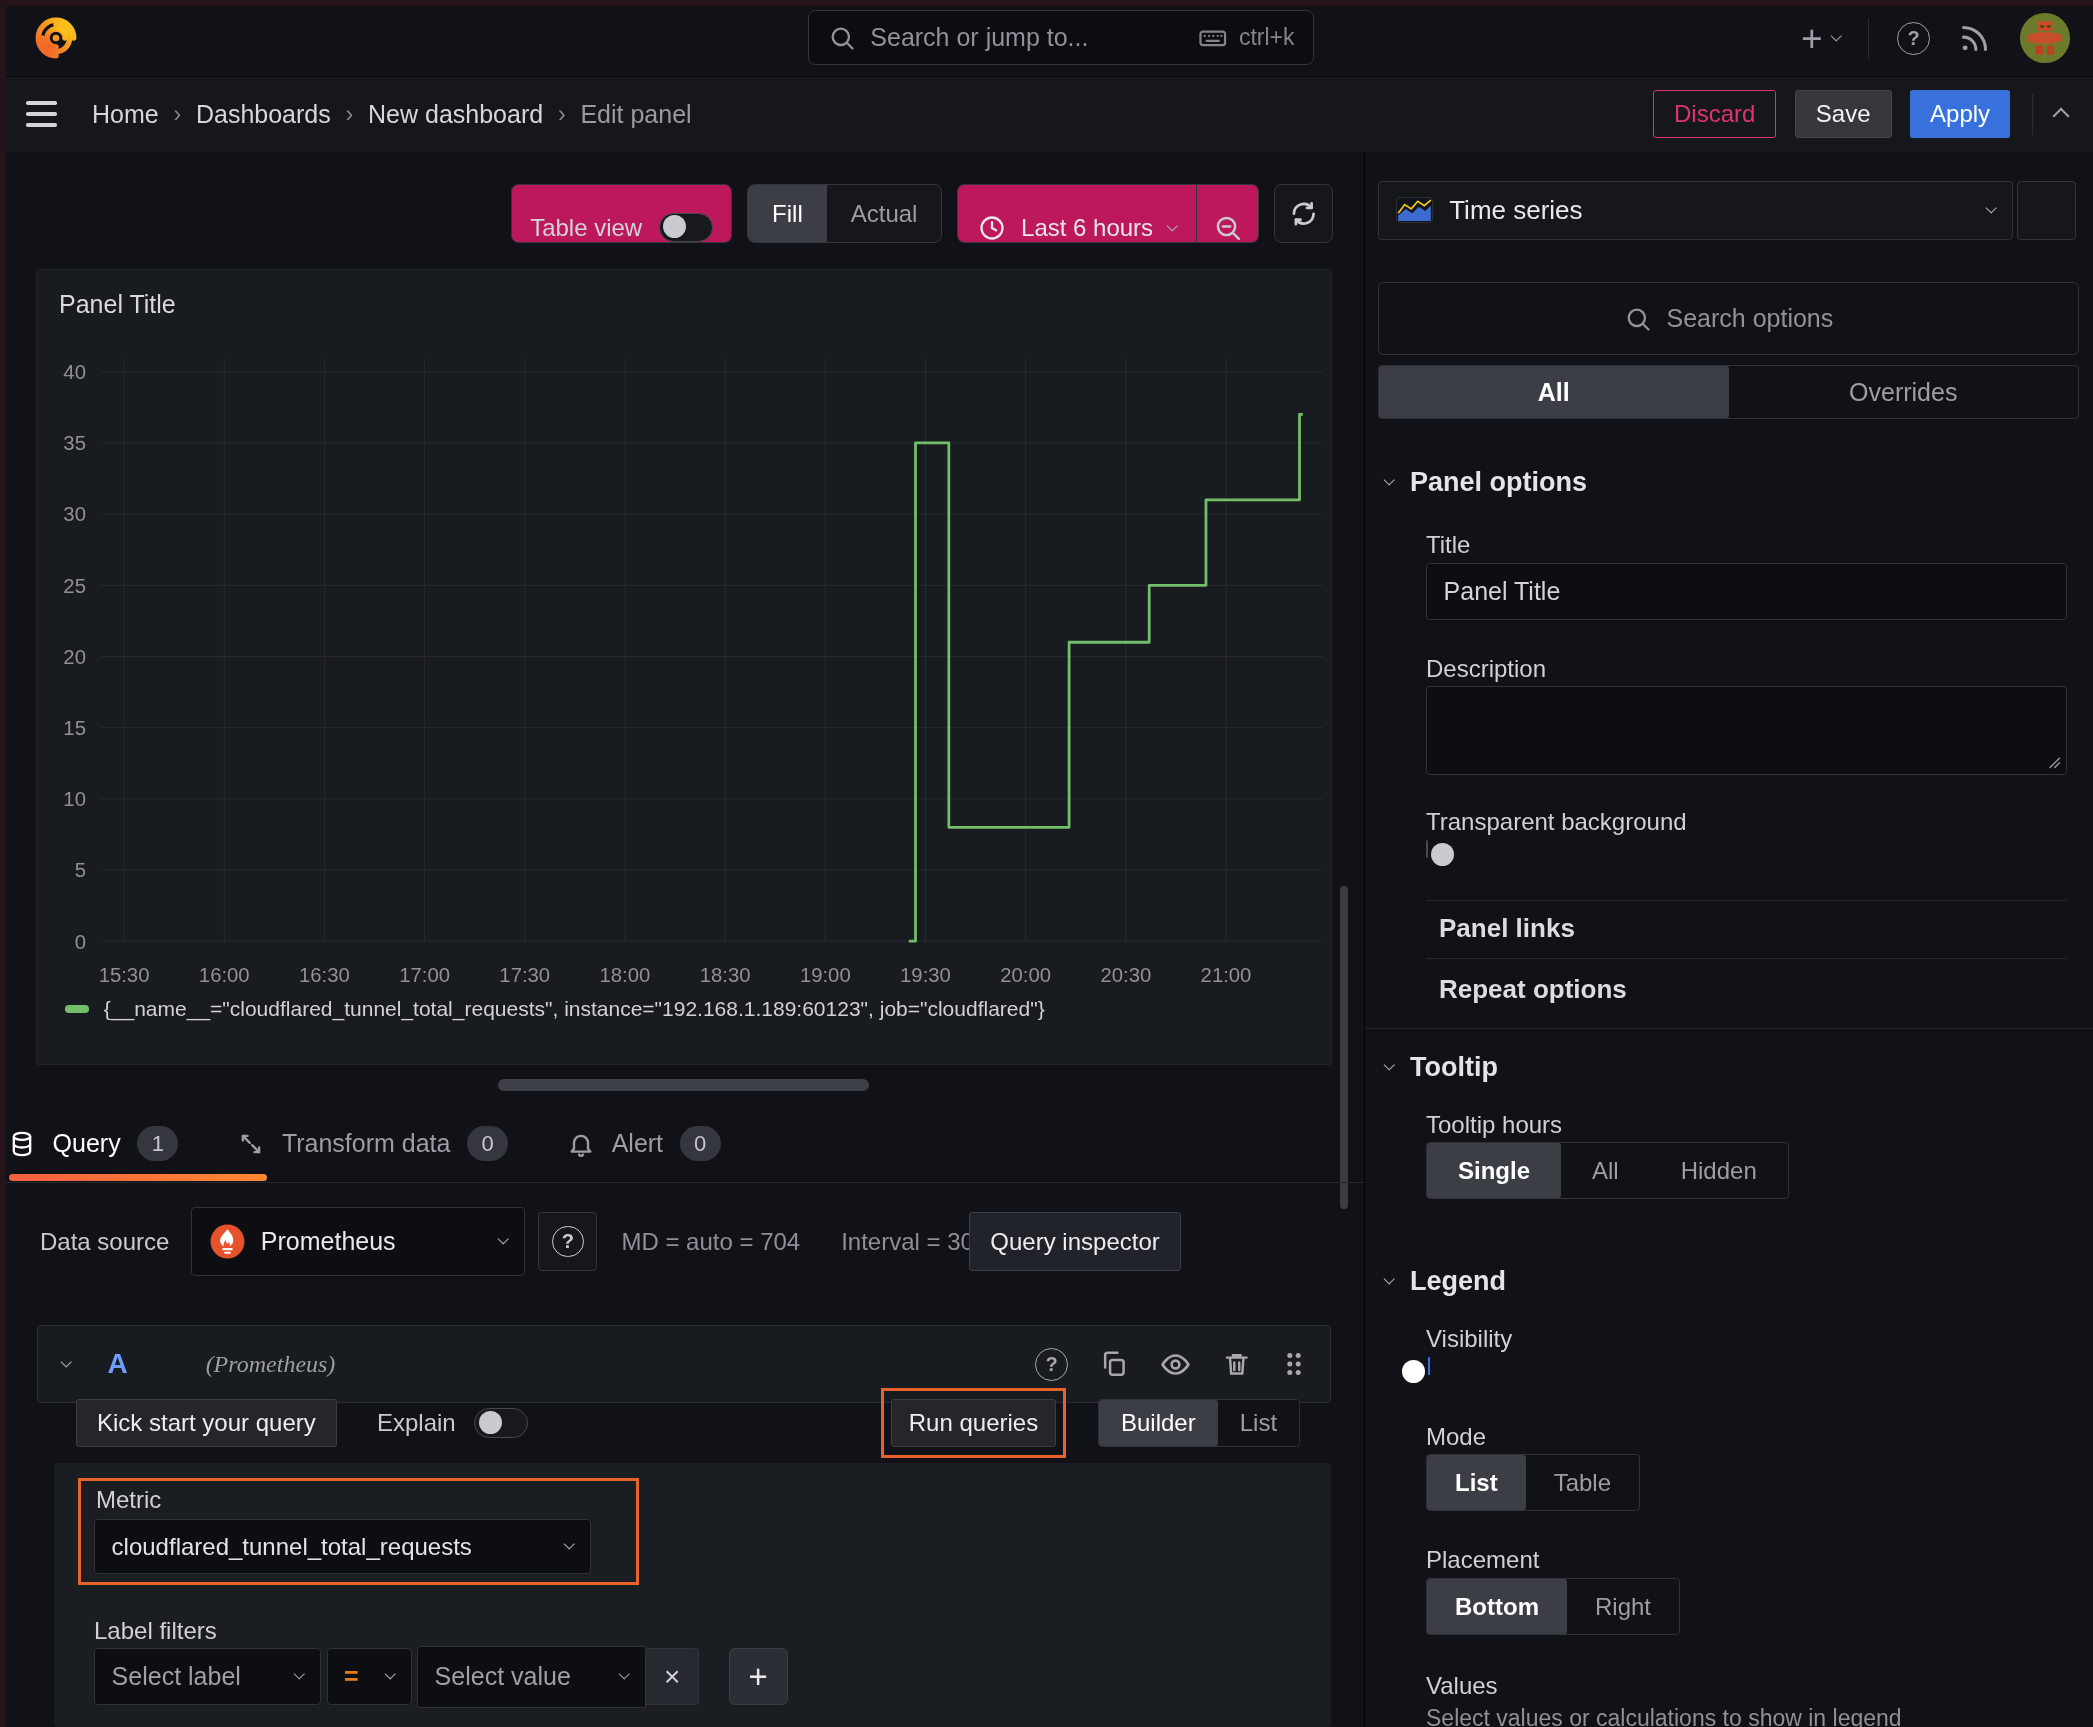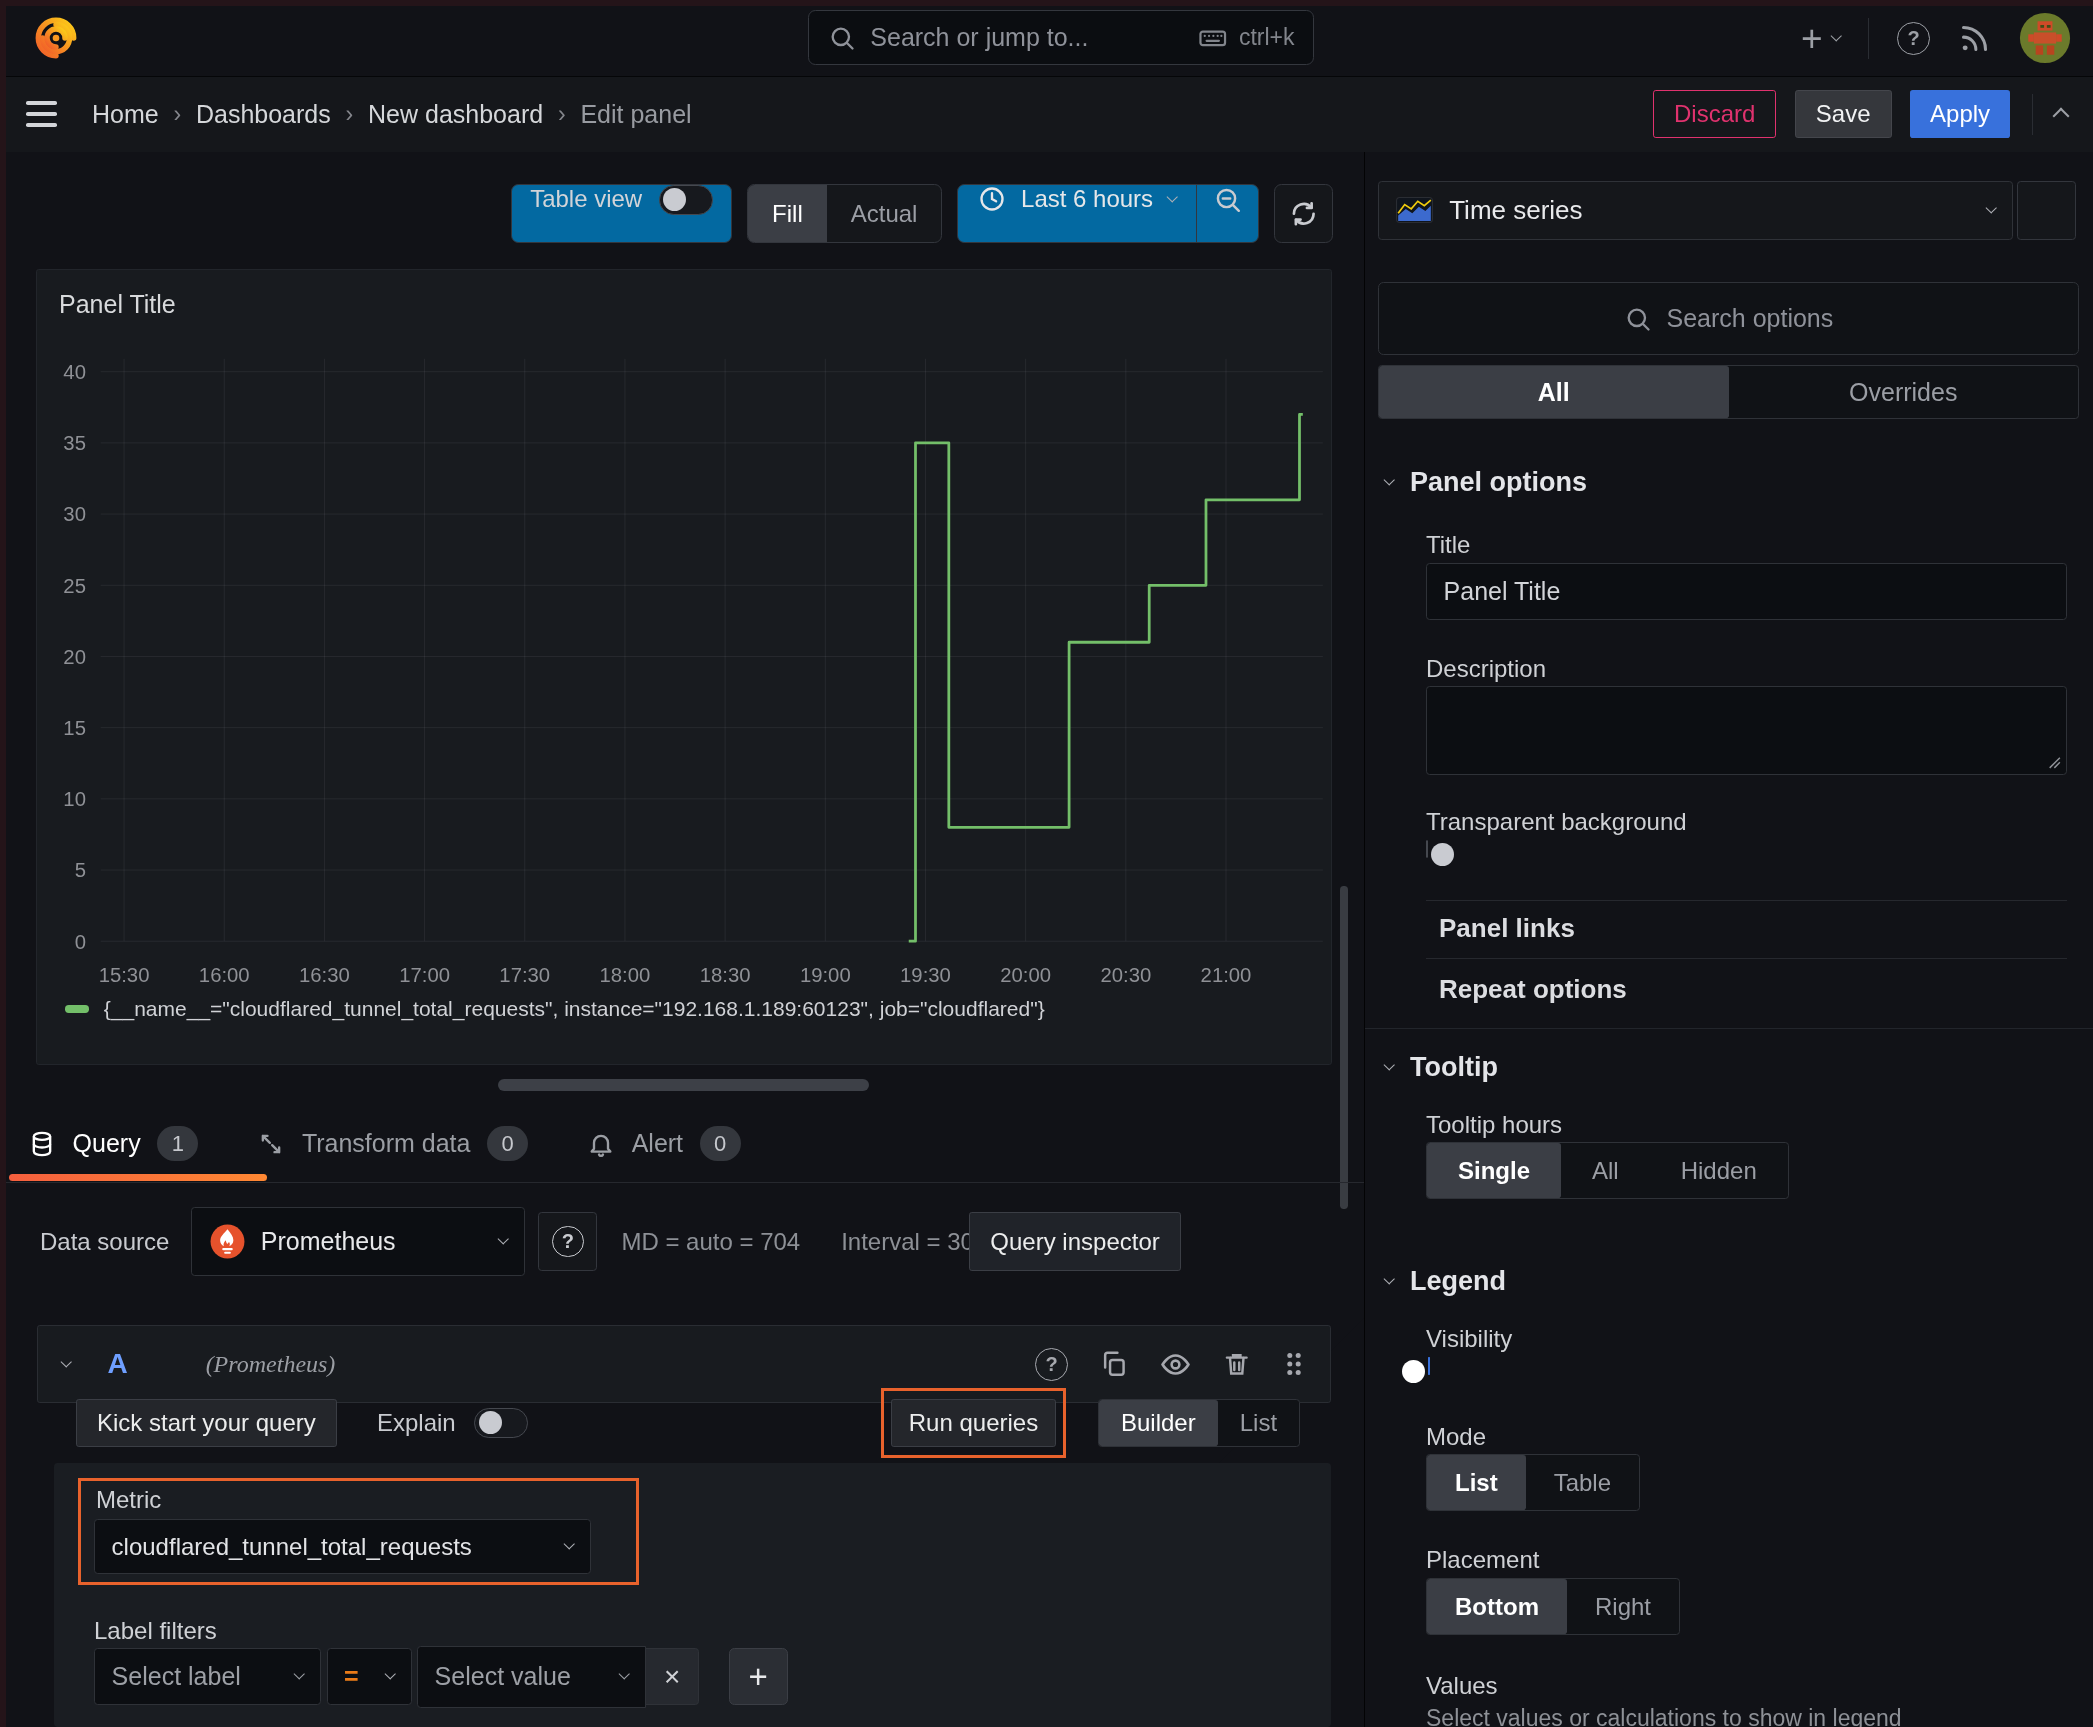--- a/index.html
+++ b/index.html
@@ -36,42 +36,42 @@
   .sep{color:#84868c;font-size:23px;margin:0 14.8px;}
   .btn{height:48px;border-radius:2.8px;padding:0 20px;display:inline-flex;align-items:center;justify-content:center;font-size:24px;box-sizing:border-box;white-space:nowrap;}
   .btn-pink{border:0.9px solid var(--pink);color:var(--pink);background:transparent;}
   .btn-gray{background:#35373c;color:#f2f3f4;border:0.9px solid #44464c;}
   .btn-blue{background:var(--blue);color:#fff;}
   .btn-sec{background:#24262b;color:#eceded;border:0.9px solid #3b3e45;}
   
   .main{position:absolute;left:0;top:151px;width:2093px;height:1576px;}
   .left{position:absolute;left:0;top:0;width:1364px;height:1576px;}
   .right{position:absolute;left:1364px;top:0;width:729px;height:1576px;background:#111217;border-left:0.9px solid rgba(0,0,0,.8);box-sizing:border-box;}
-  .boxed{border:0.9px solid #33363d;border-radius:7.4px;height:59px;display:flex;align-items:flex-start;box-sizing:border-box;background:#0369a1;}
+  .boxed{border:0.9px solid #33363d;border-radius:7.4px;height:59px;display:flex;align-items:flex-end;box-sizing:border-box;background:#be185d;}
   .toggle{position:relative;width:54px;height:29.5px;border-radius:14.8px;background:#17191e;border:0.9px solid #45484f;box-sizing:border-box;flex:none;}
   .toggle .knob{position:absolute;top:1.8px;left:3.7px;width:23px;height:23px;border-radius:50%;background:#c9cbd1;}
   .toggle.on{background:var(--blue);border-color:var(--blue);}
   .toggle.on .knob{left:auto;right:3.7px;background:#fff;}
   .segbox{display:inline-flex;border:0.9px solid #33363d;border-radius:7.4px;overflow:hidden;height:59px;box-sizing:border-box;background:#15171b;}
   .segbox .opt{display:flex;align-items:center;justify-content:center;padding:0 24px;font-size:24px;color:#9b9ea5;}
   .segbox .opt.sel{background:#3b3e45;color:#fff;}
   .seg{display:inline-flex;border:0.9px solid #2f3238;border-radius:3.7px;overflow:hidden;box-sizing:border-box;background:#101216;}
   .seg .opt{display:flex;align-items:center;justify-content:center;font-size:24px;color:#9b9ea5;}
   .seg .opt.sel{background:#3b3e45;color:#fff;border-radius:2.8px;}
   .icbtn{width:59px;height:59px;border:0.9px solid #33363d;border-radius:7.4px;display:flex;align-items:center;justify-content:center;color:#c9cbd0;box-sizing:border-box;background:#15171b;flex:none;}
   .qmark{display:inline-flex;align-items:center;justify-content:center;width:31px;height:31px;border:1.8px solid currentColor;border-radius:50%;font-size:20px;font-weight:700;}
   
   .chart-panel{position:absolute;left:36px;top:118px;width:1296px;height:796px;background:#181b1f;border:0.9px solid #22252b;border-radius:2.8px;box-sizing:border-box;}
   .panel-title{position:absolute;left:22px;top:20px;font-size:25px;color:#d8dadc;}
   .legend-row{position:absolute;left:28px;top:727px;display:flex;align-items:center;gap:14.8px;font-size:21px;color:#d0d2d6;}
   .swatch{width:24px;height:7.4px;border-radius:3.7px;background:var(--green);flex:none;}
   .hscroll{position:absolute;left:498px;top:928px;width:371px;height:12px;border-radius:6.5px;background:#3d4047;}
   .vscroll{position:absolute;left:1340px;top:735px;width:8.3px;height:323px;border-radius:3.7px;background:#393c42;}
   
-  .tabsrow{position:absolute;left:0;top:962px;width:1364px;height:61px;display:flex;align-items:center;padding-left:28px;box-sizing:border-box;gap:59px;}
+  .tabsrow{position:absolute;left:0;top:962px;width:1364px;height:61px;display:flex;align-items:center;padding-left:8px;box-sizing:border-box;gap:59px;}
   .tab{display:flex;align-items:center;gap:16.6px;font-size:25px;color:#9b9ea4;}
   .tab.active{color:#fff;}
   .badge{min-width:41px;height:35px;border-radius:17.5px;background:#34373d;color:#c6c8cd;display:flex;align-items:center;justify-content:center;font-size:22px;padding:0 11px;box-sizing:border-box;}
   .tab-underline{position:absolute;left:9.2px;top:1023px;width:258px;height:6.5px;border-radius:3.7px;background:linear-gradient(90deg,var(--tab1),var(--tab2));}
   .tabs-divider{position:absolute;left:0;top:1031px;width:1364px;height:0.9px;background:#26282e;}
   
   .dsrow{position:absolute;left:40px;top:1061px;height:59px;display:flex;align-items:center;}
   .dslabel{font-size:24px;color:#c9cbd0;margin-right:22px;}
   .input{background:#0c0e12;border:0.9px solid #2f3238;border-radius:3.7px;box-sizing:border-box;display:flex;align-items:center;padding:0 16.6px;font-size:25px;color:#d2d4d8;}
   .statstxt{font-size:24px;color:#8d9096;white-space:nowrap;}

